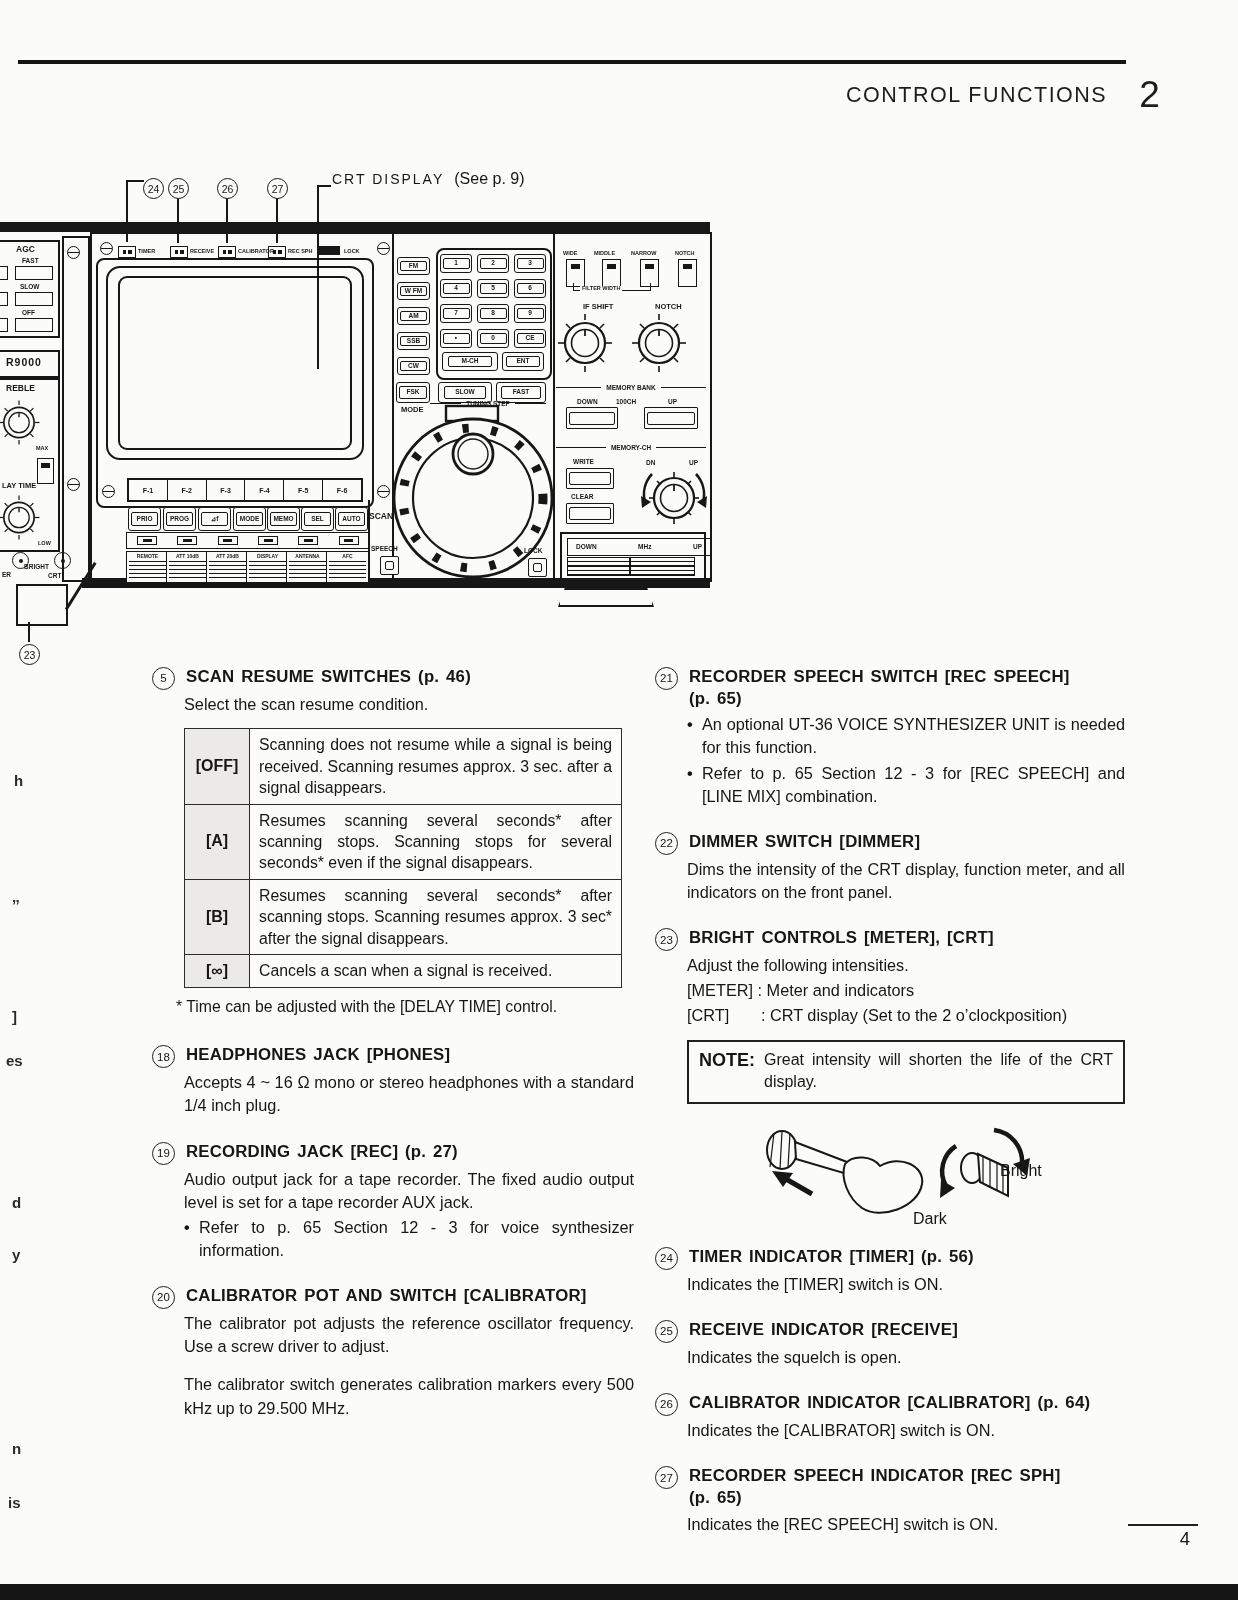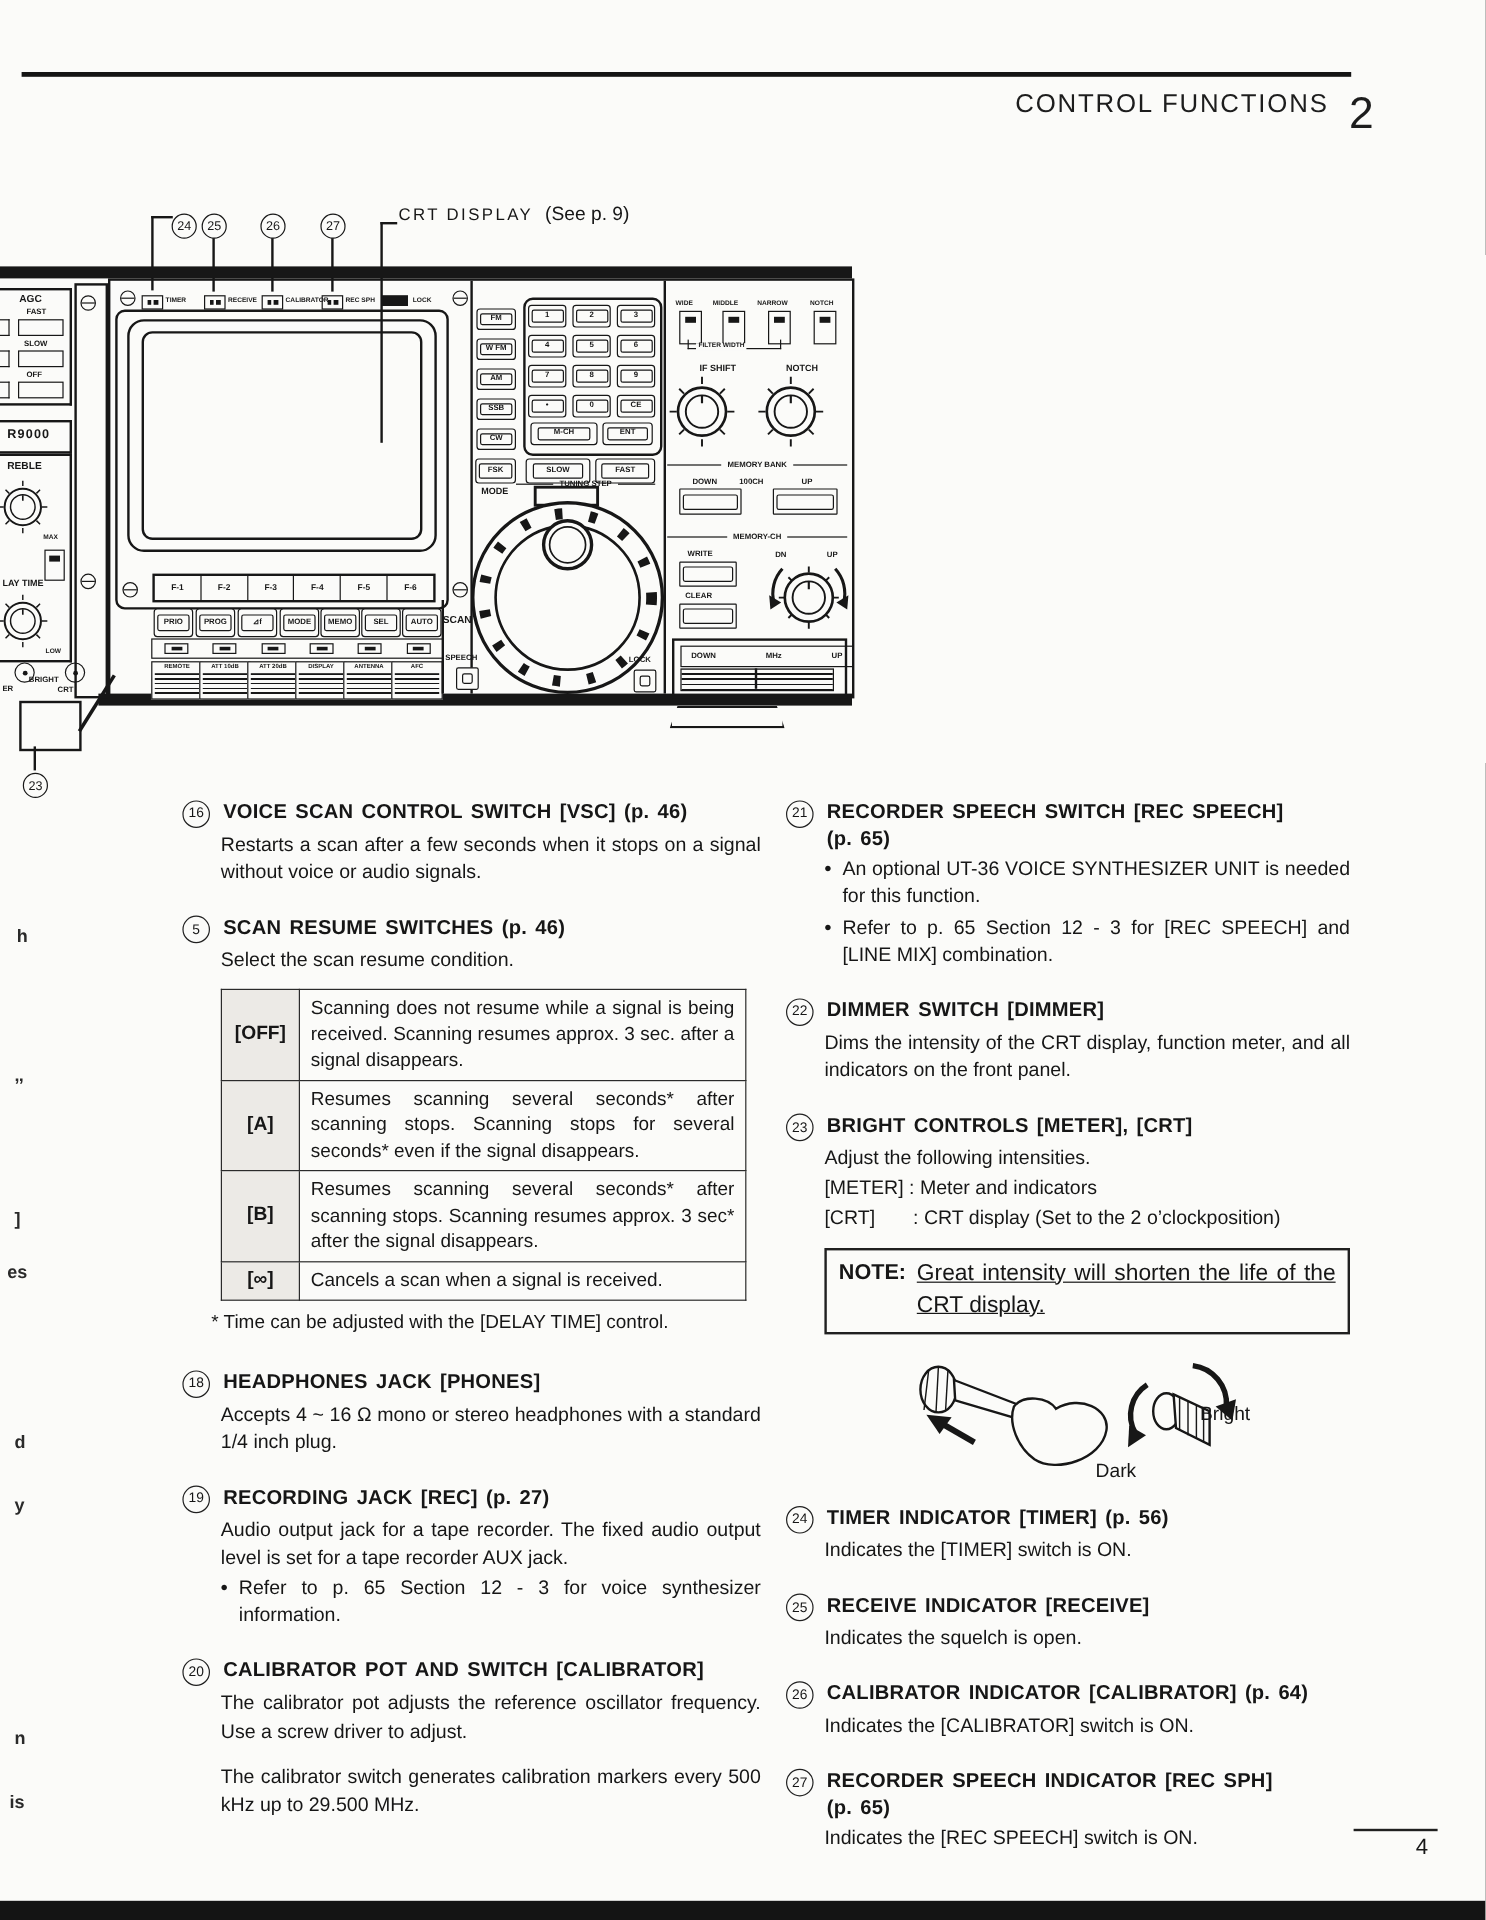--- a/index.html
+++ b/index.html
@@ -38,21 +38,21 @@
   .fcell:first-child{border-left:none;}
   .sled{width:18px;height:7px;border:1.4px solid #171717;display:flex;align-items:center;justify-content:center;}
   .sled i{width:9px;height:2.5px;background:#171717;display:block;}
   .bkey{position:absolute;border:1.8px solid #171717;display:flex;flex-direction:column;
         padding:2px;gap:1px;background:#fbfbf9;}
   .bkey .bl{font-size:5px;font-weight:700;text-align:center;line-height:1.1;}
   .bkey .tex{flex:1;background:repeating-linear-gradient(180deg,#171717 0 1.3px,transparent 1.3px 4px);}
   .brk{position:absolute;border:1.5px solid #171717;border-top:none;}
   
   .hrule{position:absolute;left:18px;top:60px;width:1108px;height:3.5px;background:#141414;}
-  .htitle{position:absolute;top:74px;left:846px;display:flex;align-items:flex-start;gap:17px;}
+  .htitle{position:absolute;top:74px;left:846px;display:flex;align-items:center;gap:32px;}
   .htitle .ht{font-size:21.5px;letter-spacing:1.5px;color:#1d1d1d;}
   .htitle .hn{font-size:37px;color:#1d1d1d;}
   .crtlab{position:absolute;left:332px;top:170px;display:flex;align-items:baseline;gap:10px;}
   .crtlab .a{font-size:14px;letter-spacing:2px;font-weight:500;}
   .crtlab .b{font-size:16px;}
   
   .col{position:absolute;font-size:16.3px;line-height:1.42;text-align:justify;color:#161616;}
   .sec{margin-bottom:23px;}
   .shead{display:flex;gap:11px;text-align:left;margin-bottom:3px;}
   .snum{flex:0 0 auto;width:21px;height:21px;border:1.7px solid #202020;border-radius:50%;
@@ -64,21 +64,21 @@
   .gap{margin-top:15px !important;}
   .bullet{position:relative;padding-left:15px;margin-top:2px;}
   .bullet::before{content:"\2022";position:absolute;left:0;top:0;font-weight:700;}
   table.scan{border-collapse:collapse;margin:12px 0 8px 32px;width:438px;}
   table.scan td{border:1.6px solid #2b2b2b;vertical-align:middle;}
   td.kc{width:62px;text-align:center;font-weight:700;font-size:16px;background:#eceae6;}
   td.dc{padding:5px 9px;font-size:15.8px;line-height:1.36;text-align:justify;}
   .fnote{margin-left:24px;font-size:15.8px;text-align:left;}
   .note{margin:12px 0 14px 32px;border:2.2px solid #202020;padding:7px 10px 9px;display:flex;gap:9px;text-align:justify;}
   .note .nl{font-weight:700;font-size:18px;white-space:nowrap;line-height:1.25;}
-  .note .nt{font-size:19px;line-height:1.38;text-decoration:underline;}
+  .note .nt{font-size:16px;line-height:1.38;}
   .illus{position:relative;height:118px;margin:0 0 10px;}
   .pageno{position:absolute;left:1128px;top:1524px;width:62px;border-top:2.2px solid #202020;
           text-align:right;font-size:18.5px;padding:2px 8px 0 0;}
   .botbar{position:absolute;left:0;top:1584px;width:1238px;height:16px;background:#141414;}
   .mfrag{position:absolute;left:8px;font-size:15px;color:#2a2a2a;font-weight:700;}
 </style>
 </head>
 <body>
 
 <div class="page">
@@ -504,29 +504,20 @@
   <div class="bx1 frow" style="left:567px;top:538px;width:126px;height:16px;justify-content:space-between;align-items:center;padding:0 8px">
     <span class="lbl f6" style="position:static">DOWN</span>
     <span class="lbl f6" style="position:static">MHz</span>
     <span class="lbl f6" style="position:static">UP</span>
   </div>
   <div class="bx1" style="left:567px;top:557px;width:126px;height:17px;background:repeating-linear-gradient(180deg,transparent 0 3px,#171717 3px 4.4px)"></div>
   <div class="ln" style="left:629px;top:557px;width:2px;height:17px"></div>
 
   <div class="col" style="left:152px;top:666px;width:482px">
 
-    <div class="sec">
-      <div class="shead">
-        <span class="snum">16</span>
-        <span class="stitle">VOICE SCAN CONTROL SWITCH [VSC] (p. 46)</span>
-      </div>
-      <div class="sbody">
-          <p>Restarts a scan after a few seconds when it stops on a signal without voice or audio signals.</p>
-        </div>
-    </div>
 
     <div class="sec" style="margin-bottom:10px">
       <div class="shead">
         <span class="snum">5</span>
         <span class="stitle">SCAN RESUME SWITCHES (p. 46)</span>
       </div>
       <div class="sbody">
           <p>Select the scan resume condition.</p>
         </div>
 

